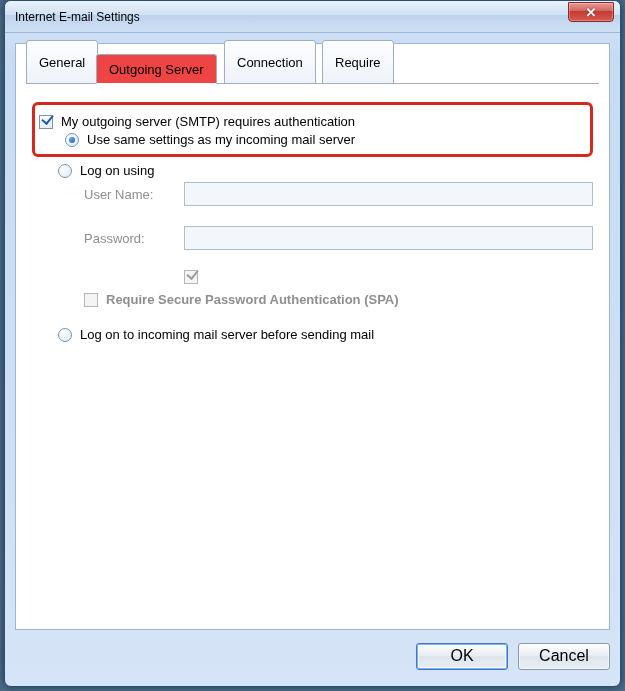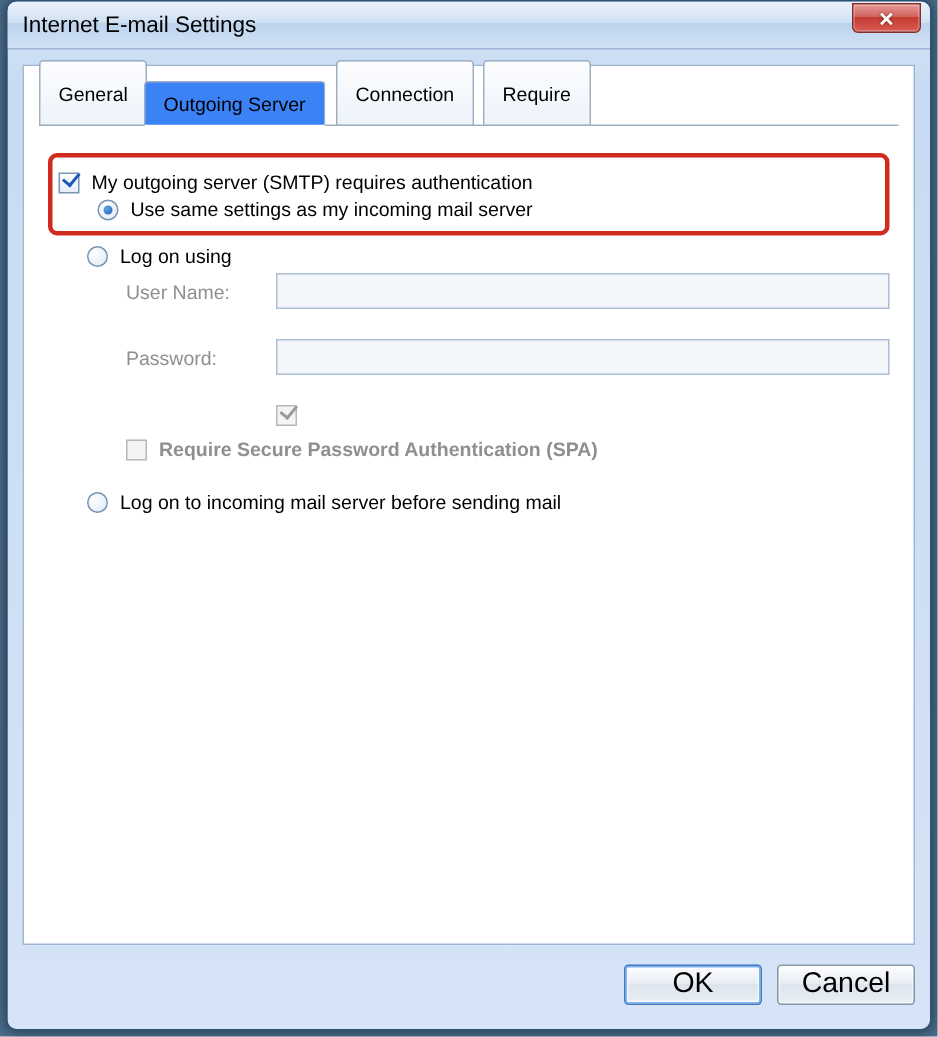--- a/index.html
+++ b/index.html
@@ -26,21 +26,21 @@
     height: 32px;
     background: linear-gradient(to bottom,#eaf2fb 0,#d0e1f4 45%,#bdd4ed 46%,#cfe0f4 100%);
     border-bottom: 1px solid #9db6d6;
     position: relative;
     display: flex;
     align-items: center;
     padding-left: 10px;
   }
   .titlebar .title {
     color: #000;
-    font-size: 15px;
+    font-size: 12px;
   }
   .close-btn {
     position: absolute;
     right: 6px; top: 1px;
     width: 46px; height: 20px;
     border-radius: 0 0 4px 4px;
     background: linear-gradient(to bottom,#e79996 0,#d06460 45%,#c33a30 46%,#d85b52 100%);
     border: 1px solid #8a2c25;
     display: flex; align-items: center; justify-content: center;
     color: #fff; font-weight: bold;
@@ -74,21 +74,21 @@
     border-bottom: 1px solid #9fafc2;
     background: linear-gradient(to bottom,#fcfdff,#eef3fa);
     border-radius: 3px 3px 0 0;
     display: flex; align-items: center;
     color: #000;
     font-size: 13px;
     cursor: default;
   }
   .tab.active {
     height: 30px;
-    background: #3b82f6;
+    background: #ef4444;
     border-bottom: 1px solid #fff;
     z-index: 2;
   }
 
   .tabcontent {
     padding: 18px 16px 10px 16px;
   }
 
   .highlight-box {
     border: 3px solid #d12b1f;
@@ -163,21 +163,21 @@
     justify-content: flex-end;
     gap: 10px;
   }
   .btn {
     min-width: 92px;
     height: 27px;
     border: 1px solid #8a98aa;
     border-radius: 3px;
     background: linear-gradient(to bottom,#fefefe,#e7ecf3 48%,#dde4ed 49%,#e9eef5);
     display: flex; align-items: center; justify-content: center;
-    font-size: 19px;
+    font-size: 16px;
     box-shadow: inset 0 0 0 1px rgba(255,255,255,0.6);
   }
   .btn.default {
     border-color:#3f78c3;
     box-shadow: 0 0 0 1px #7eb3ee inset, inset 0 0 0 2px rgba(255,255,255,0.6);
   }
 </style>
 </head>
 <body>
 

